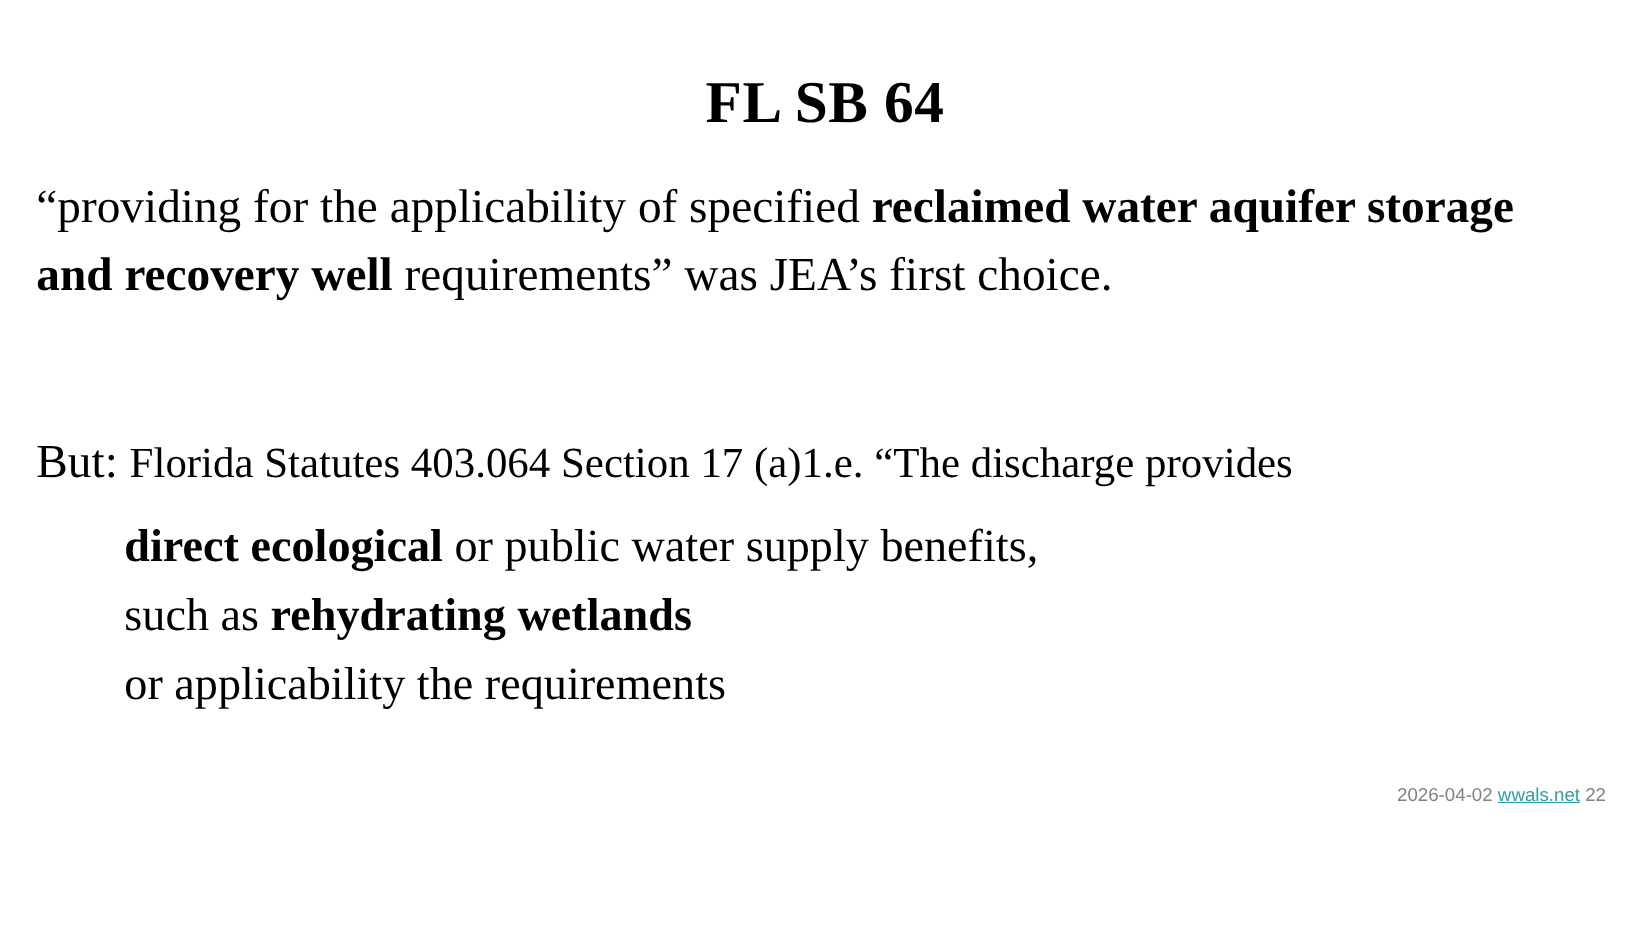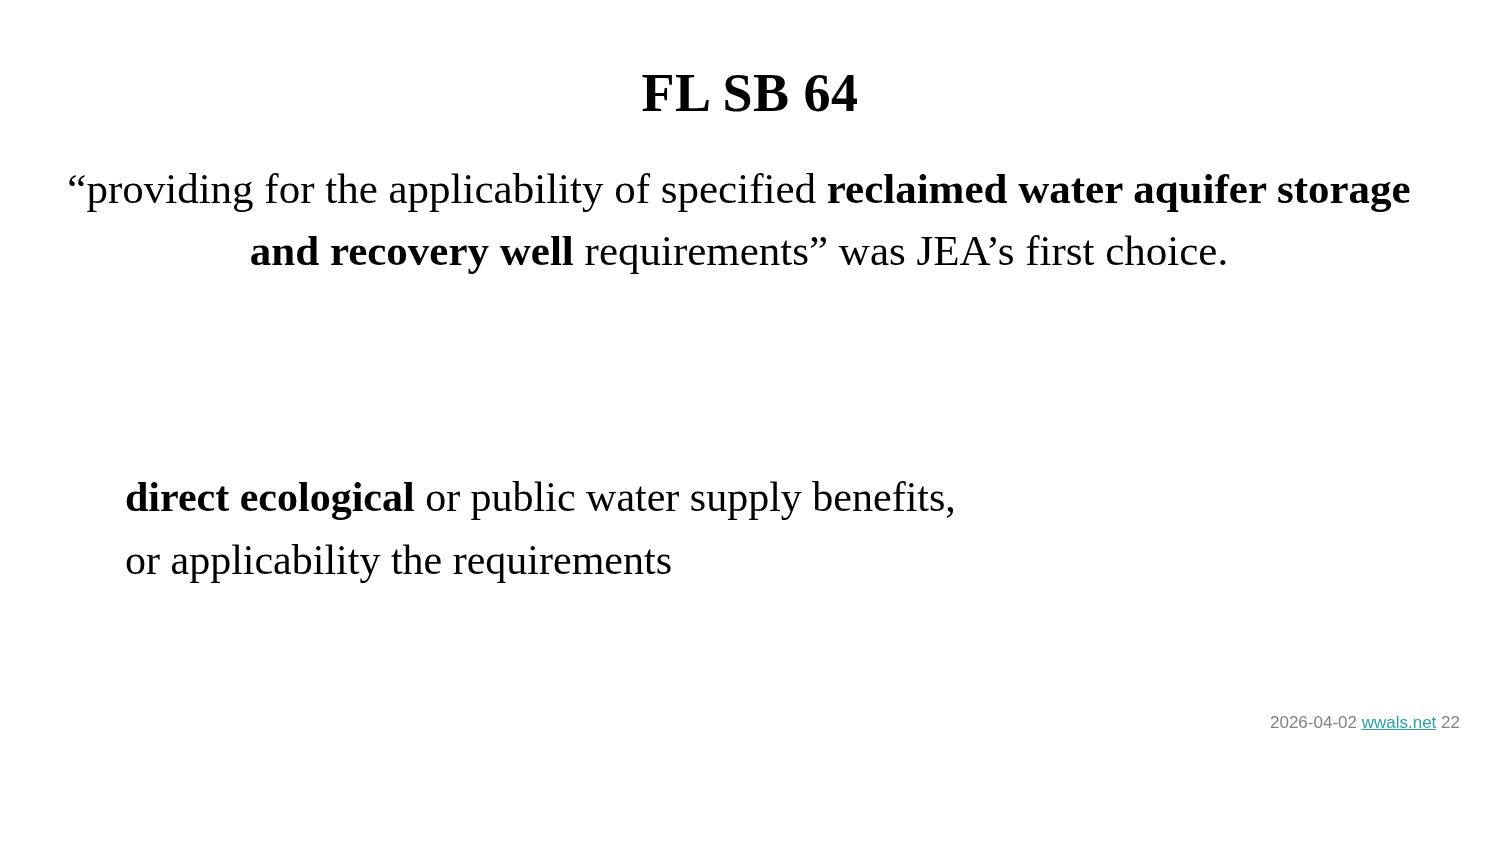--- a/index.html
+++ b/index.html
@@ -26,38 +26,37 @@
     font-weight: bold;
     letter-spacing: 0.5px;
   }
   .para-1 {
     position: absolute;
     top: 158px;
     left: 33px;
     width: 1412px;
     font-size: 43px;
     line-height: 62px;
-    text-align: center;
   }
   .para-2 {
     position: absolute;
     top: 392px;
     left: 33px;
     width: 1450px;
     font-size: 39px;
     line-height: 58px;
     white-space: nowrap;
   }
   .para-2 .lead {
     font-size: 43px;
   }
   .quote-block {
     position: absolute;
     top: 466px;
-    left: 125px;
+    left: 113px;
     font-size: 42px;
     line-height: 62.5px;
     white-space: nowrap;
   }
   .b { font-weight: bold; }
   .footer {
     position: absolute;
     right: 40px;
     bottom: 23px;
     font-family: "Liberation Sans", "DejaVu Sans", sans-serif;
@@ -71,21 +70,23 @@
 </style>
 </head>
 <body>
 
 <div class="slide">
 
   <div class="slide-title">FL SB 64</div>
 
   <div class="para-1"><span>“providing for the applicability of specified </span><span class="b">reclaimed water aquifer storage and recovery well</span><span> requirements” was JEA’s first choice.</span></div>
 
+  <div class="para-2"><span class="lead">But: </span><span>Florida Statutes 403.064 Section 17 (a)1.e. “The discharge provides</span></div>
 
   <div class="quote-block">
     <div><span class="b">direct ecological</span><span> or public water supply benefits,</span></div>
+    <div><span>such as </span><span class="b">rehydrating wetlands</span></div>
     <div><span>or applicability the requirements</span></div>
   </div>
 
   <div class="footer" style="color: rgb(128, 130, 133);"><span>2026-04-02</span><span> </span><a style="color: rgb(43, 162, 162);">wwals.net</a><span> </span><span>22</span></div>
 
 </div>
 
 </body></html>

